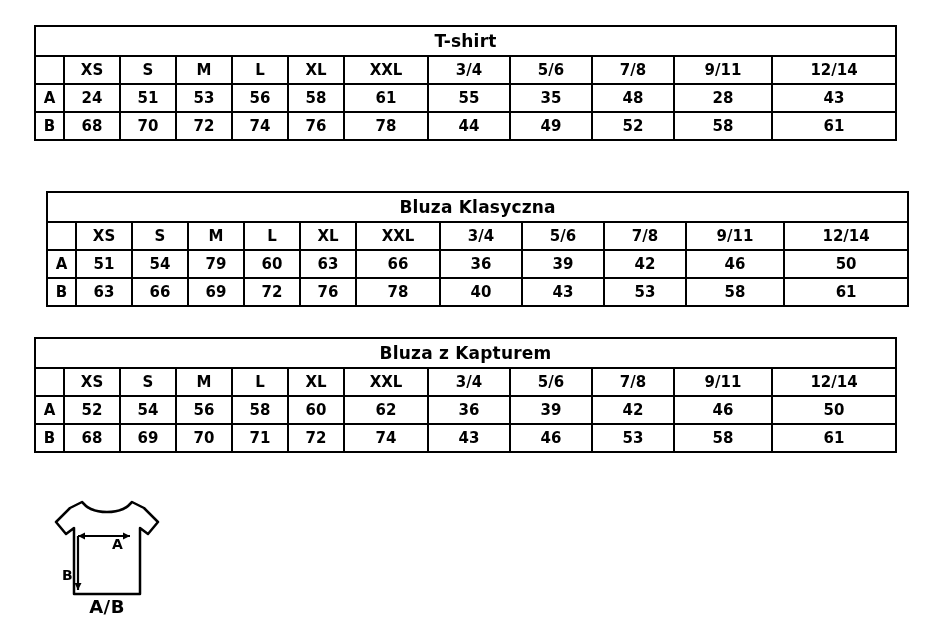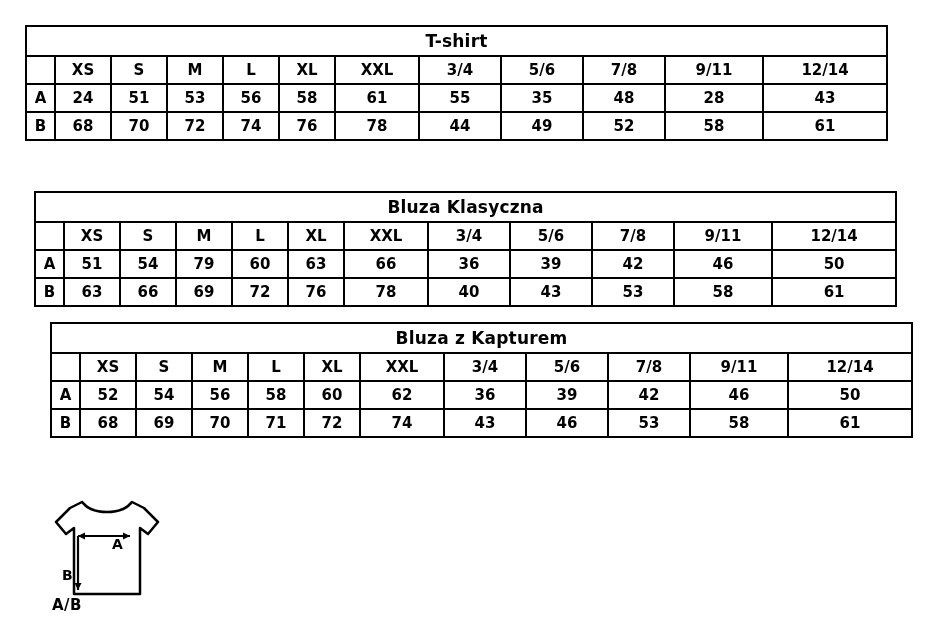--- a/index.html
+++ b/index.html
@@ -55,38 +55,38 @@
   col.c-m  { width: 56px; }
   col.c-l  { width: 56px; }
   col.c-xl { width: 56px; }
   col.c-xxl{ width: 84px; }
   col.c-34 { width: 82px; }
   col.c-56 { width: 82px; }
   col.c-78 { width: 82px; }
   col.c-911{ width: 98px; }
   col.c-1214{ width: 124px; }
 
-  #table-tshirt { left: 25px; top: 25px; width: 861px; }
-  #table-bluza-klasyczna { left: 34px; top: 191px; width: 861px; }
-  #table-bluza-kapturem { left: 34px; top: 322px; width: 861px; margin-left: 16px; }
+  #table-tshirt { left: 34px; top: 25px; width: 861px; }
+  #table-bluza-klasyczna { left: 46px; top: 191px; width: 861px; }
+  #table-bluza-kapturem { left: 34px; top: 337px; width: 861px; }
 
   .diagram {
     position: absolute;
     left: 52px;
     top: 498px;
     width: 110px;
     height: 120px;
   }
   .diagram-caption {
     position: absolute;
     left: 52px;
     top: 596px;
     width: 110px;
-    text-align: left;
-    font-size: 15px;
+    text-align: center;
+    font-size: 18px;
     font-weight: bold;
     letter-spacing: 0.5px;
   }
 </style>
 </head>
 <body>
 
 <div class="page">
 
   <table class="size-table" id="table-tshirt">

